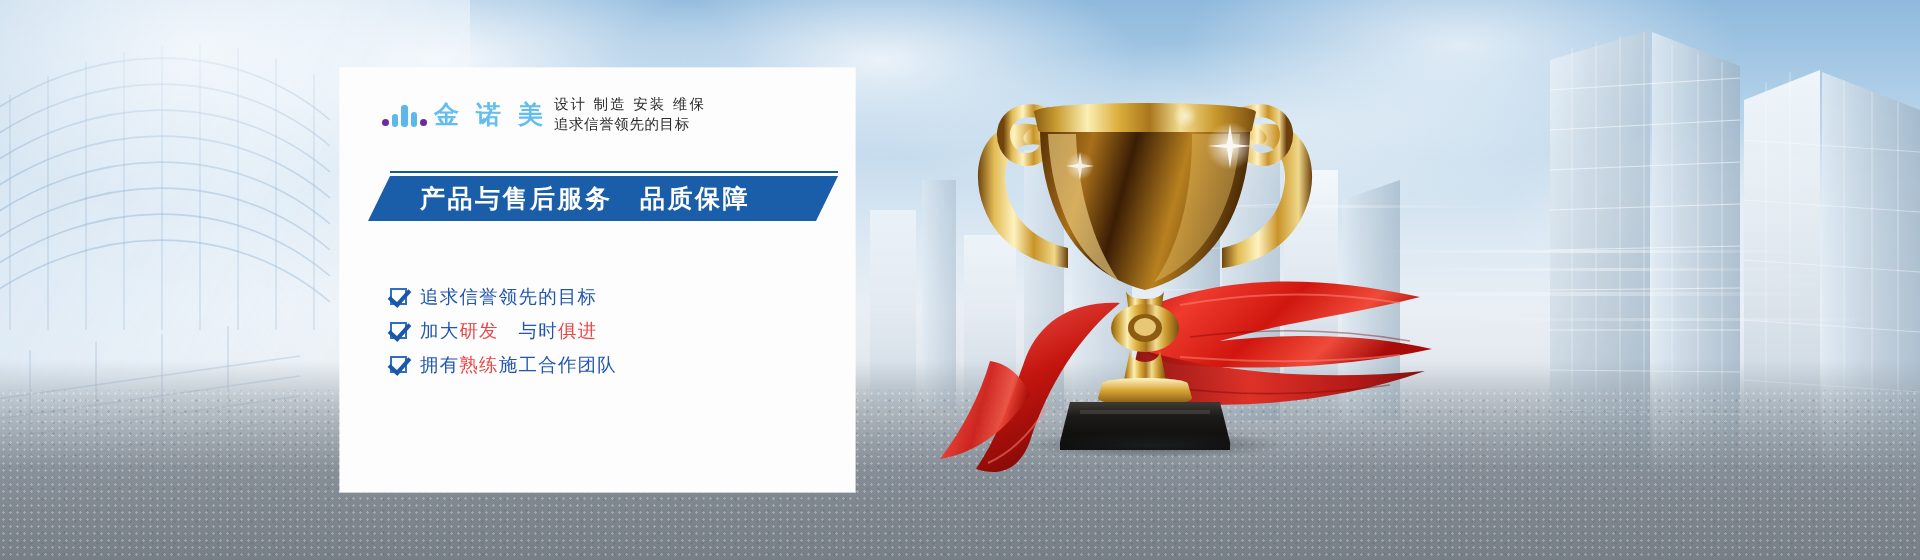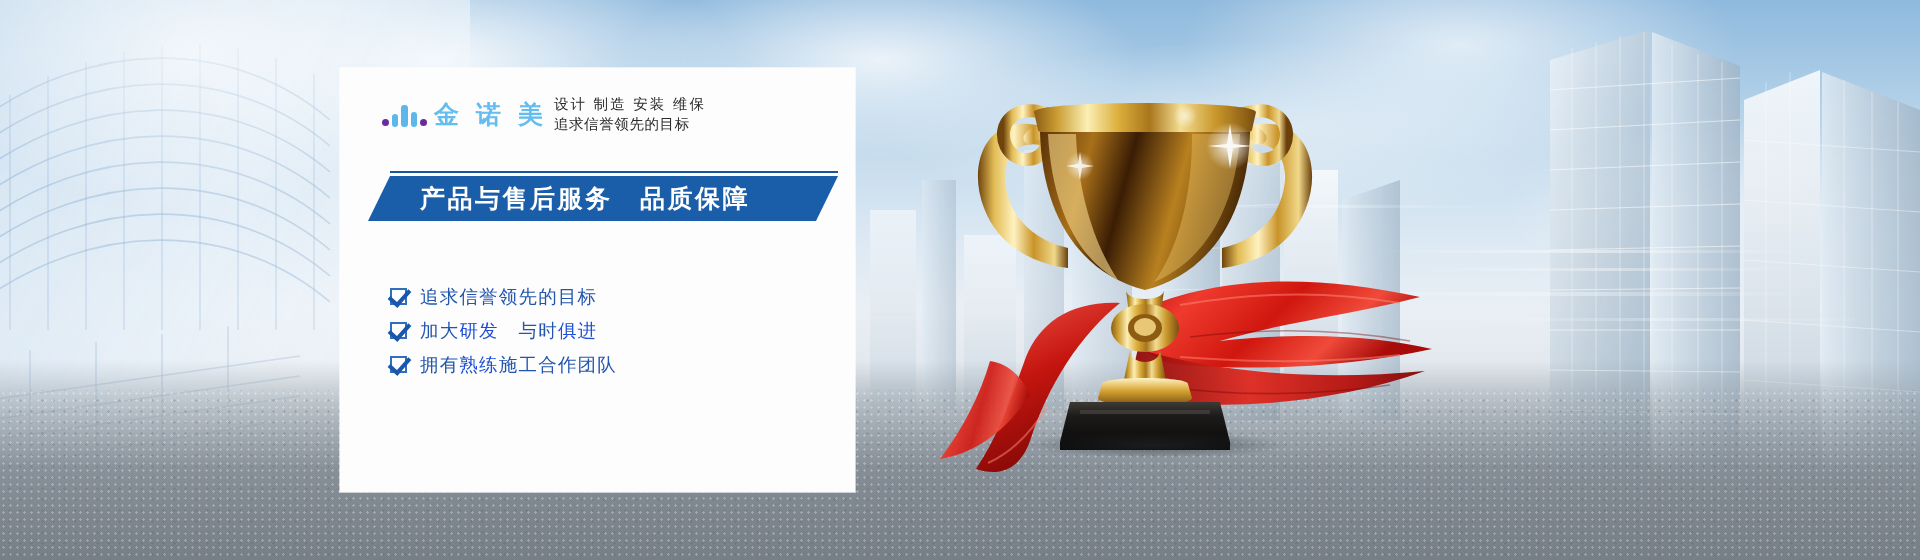--- a/index.html
+++ b/index.html
@@ -114,21 +114,21 @@
   .check {
     width: 17px; height: 17px; border: 2px solid #2f6fc0; background: #fff;
     position: relative; flex: 0 0 auto; margin-right: 13px;
   }
   .check::after {
     content: ""; position: absolute; left: 1px; top: -5px;
     width: 9px; height: 17px; border: solid #1a56ab;
     border-width: 0 4px 4px 0; transform: rotate(42deg);
   }
   .li-text { font-size: 18.5px; color: #2256ad; letter-spacing: 1.2px; white-space: nowrap; }
-  .li-text .hl { color: #1d4ed8; }
+  .li-text .hl { color: #ef4444; }
 </style>
 </head>
 <body>
 
 <div id="stage">
 
   <div class="bg-base"></div>
 
   <div class="cloud c1"></div>
   <div class="cloud c2"></div>

